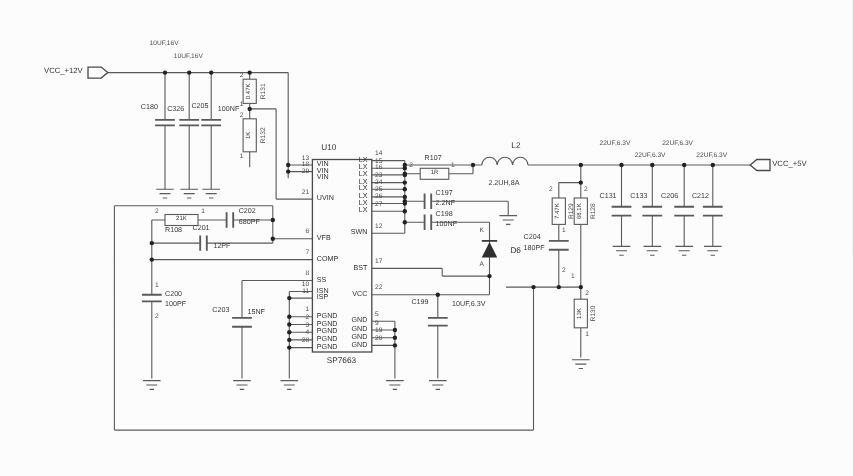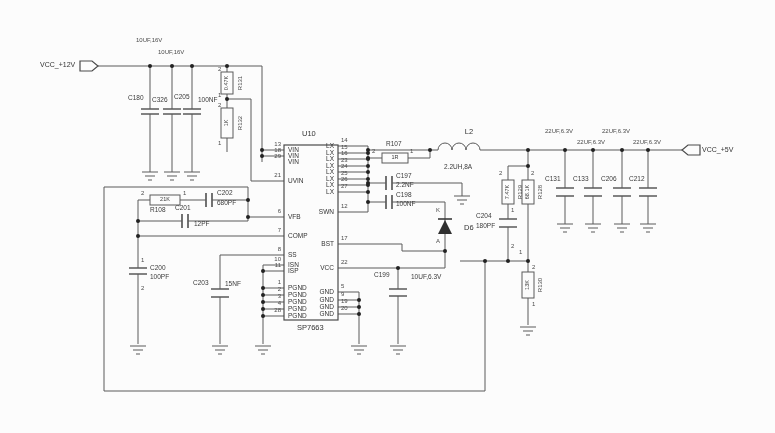--- a/index.html
+++ b/index.html
@@ -167,21 +167,21 @@
     <div class="lbl " style="left: 174px; top: 94px;">C205</div>
     <div class="lbl " style="left: 198px; top: 97px;">100NF</div>
     <div class="lbl sm" style="left: 218px; top: 66px;">2</div>
     <div class="lbl val5" style="left: 227px; top: 83px; transform: translate(-50%, -50%) rotate(-90deg);">0.47K</div>
     <div class="lbl sm" style="left: 240px; top: 83px; transform: translate(-50%, -50%) rotate(-90deg);">R131</div>
     <div class="lbl sm" style="left: 218px; top: 92px;">1</div>
     <div class="lbl sm" style="left: 218px; top: 102px;">2</div>
     <div class="lbl val5" style="left: 227px; top: 123px; transform: translate(-50%, -50%) rotate(-90deg);">1K</div>
     <div class="lbl sm" style="left: 240px; top: 123px; transform: translate(-50%, -50%) rotate(-90deg);">R132</div>
     <div class="lbl sm" style="left: 218px; top: 140px;">1</div>
-    <div class="lbl big" style="left: 302px; top: 130px;">U10</div>
+    <div class="lbl big" style="left: 292px; top: 130px;">U10</div>
     <div class="lbl big" style="left: 297px; top: 324px;">SP7663</div>
     <div class="lbl " style="left: 386px; top: 141px;">R107</div>
     <div class="lbl sm" style="left: 372px; top: 148px;">2</div>
     <div class="lbl sm" style="left: 410px; top: 148px;">1</div>
     <div class="lbl val5" style="left: 395px; top: 158px; transform: translate(-50%, -50%);">1R</div>
     <div class="lbl big" style="left: 457px; top: 132px; transform: translate(-50%, -50%); padding-left: 24px;">L2</div>
     <div class="lbl " style="left: 444px; top: 164px;">2.2UH,8A</div>
     <div class="lbl " style="left: 396px; top: 173px;">C197</div>
     <div class="lbl " style="left: 396px; top: 182px;">2.2NF</div>
     <div class="lbl " style="left: 396px; top: 192px;">C198</div>

